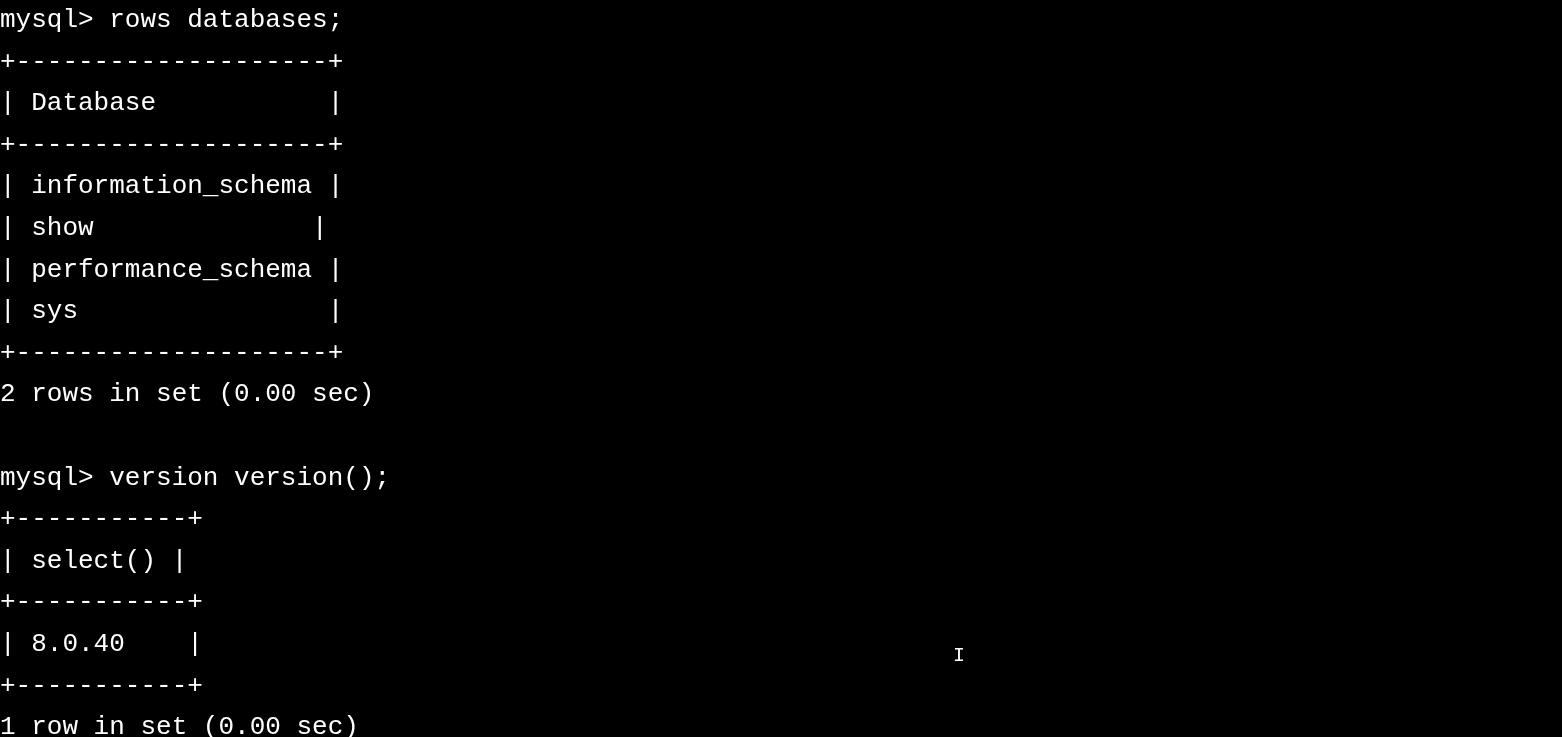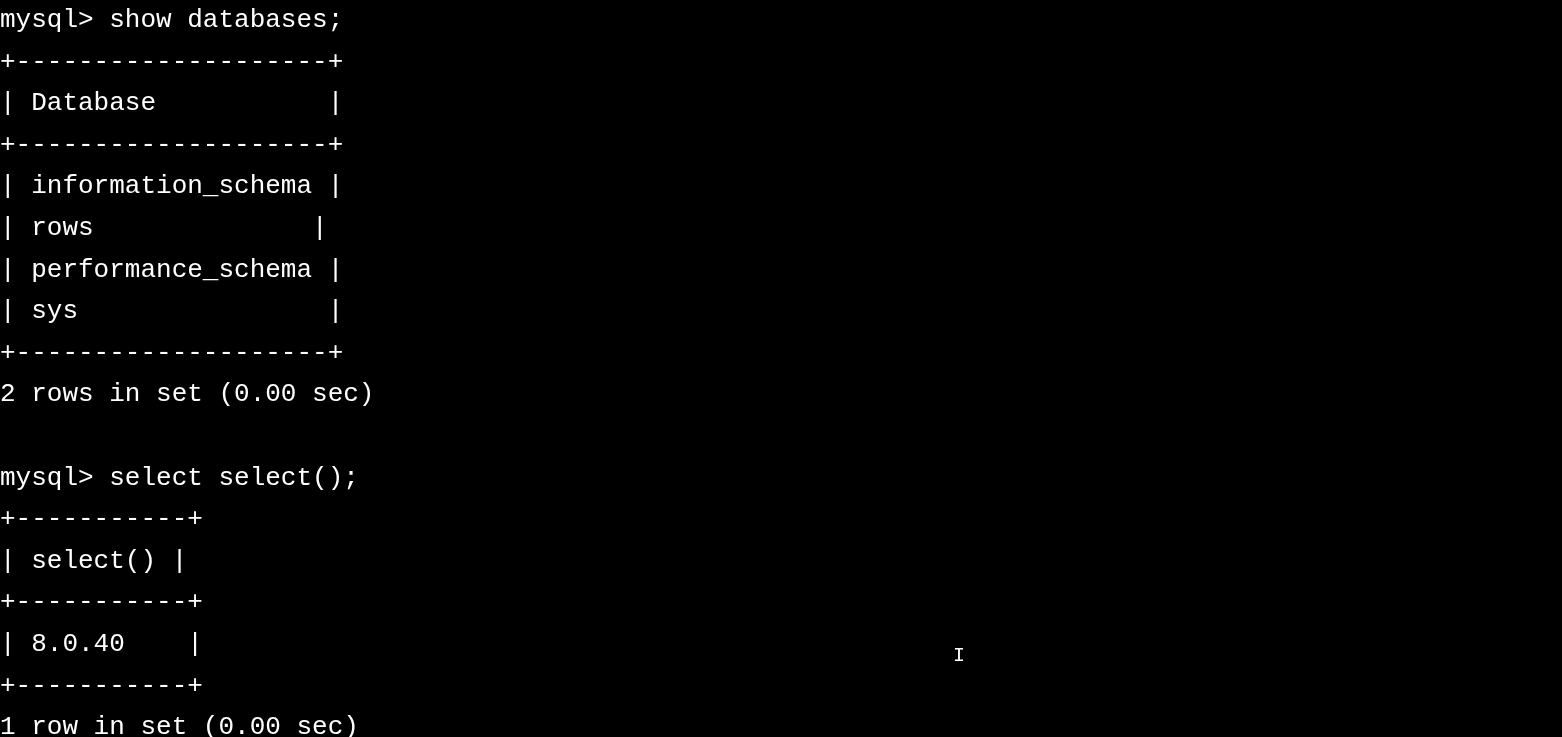--- a/index.html
+++ b/index.html
@@ -27,32 +27,32 @@
       position: absolute;
       left: 953px;
       top: 640px;
       color: #ffffff;
       font-size: 20px;
     }
   </style>
 </head>
 <body>
 
-<pre class="terminal"><span>mysql&gt;</span> <span>show databases;</span>
+<pre class="terminal"><span>mysql&gt;</span> <span>rows databases;</span>
 <span>+--------------------+</span>
 <span>| Database           |</span>
 <span>+--------------------+</span>
 <span>| information_schema |</span>
-<span>| rows              |</span>
+<span>| show              |</span>
 <span>| performance_schema |</span>
 <span>| sys                |</span>
 <span>+--------------------+</span>
 <span>2 rows in set (0.00 sec)</span>
 
-<span>mysql&gt;</span> <span>select select();</span>
+<span>mysql&gt;</span> <span>version version();</span>
 <span>+-----------+</span>
 <span>| select() |</span>
 <span>+-----------+</span>
 <span>| 8.0.40    |</span>
 <span>+-----------+</span>
 <span>1 row in set (0.00 sec)</span></pre>
 
 <span class="cursor">I</span>
 
 </body></html>

